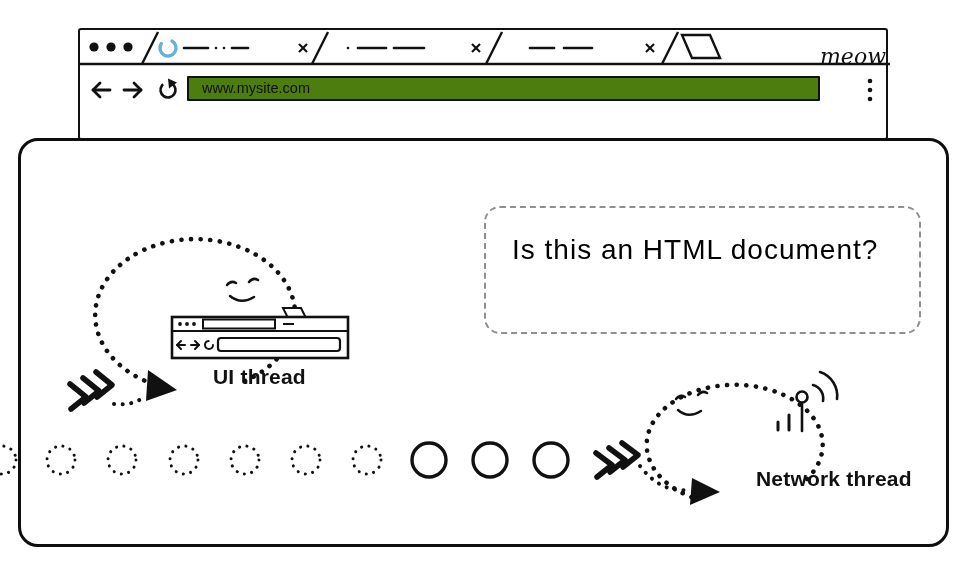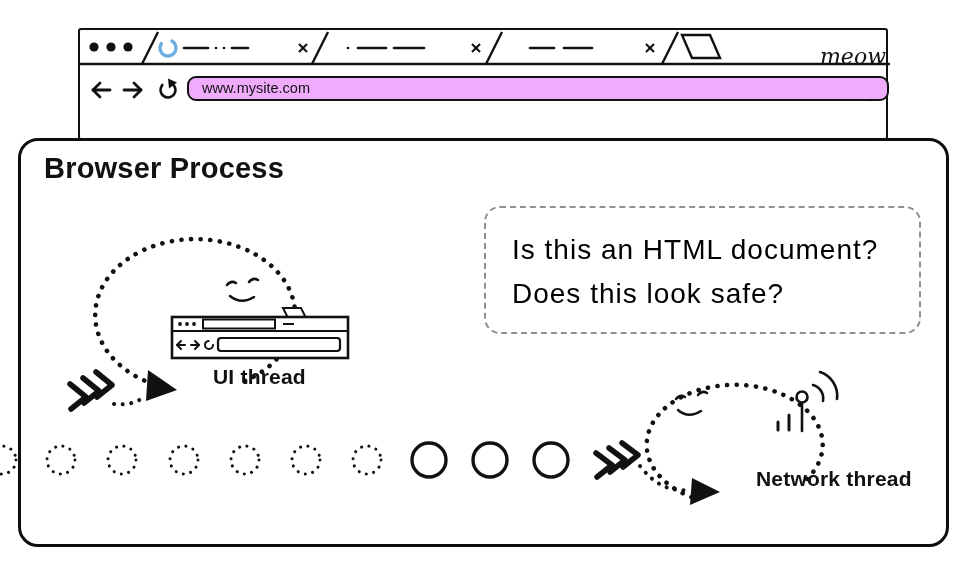--- a/index.html
+++ b/index.html
@@ -5,22 +5,22 @@
   * { margin:0; padding:0; box-sizing:border-box; }
   html,body { width:964px; height:562px; background:#fff; overflow:hidden;
               font-family:"Liberation Sans", sans-serif; color:#111; }
   .stage { position:relative; width:964px; height:562px; background:#fff; }
 
   
   .browser-window { position:absolute; left:78px; top:28px; width:810px; height:112px;
                     border:2.5px solid #111; border-radius:3px; background:#fff; z-index:1; }
   .chrome-svg { position:absolute; left:0; top:0; }
   .tab-hit { position:absolute; height:32px; top:2px; }
-  .url-bar { position:absolute; left:107px; top:46px; width:702px; height:25px;
-             border:2.4px solid #111; border-radius:9px; background:#f0abfc; }
+  .url-bar { position:absolute; left:107px; top:46px; width:633px; height:25px;
+             border:2.4px solid #111; border-radius:1px; background:#4d7c0f; }
   .url-text { display:block; padding-left:13px; font-size:14.5px; line-height:21px; color:#111; }
   .brand { position:absolute; left:740px; top:2px; font-family:"DejaVu Serif", serif;
            font-style:italic; font-size:22px; color:#111;margin-top:12px; }
 
   
   .process-box { position:absolute; left:18px; top:138px; width:931px; height:409px;
                  border:3px solid #0e0e0e; border-radius:20px; background:#fff; z-index:2; }
   .process-title { position:absolute; left:44px; top:152px; font-size:29px; font-weight:700;
                    letter-spacing:.2px; z-index:4; }
   .bubble { position:absolute; left:484px; top:206px; width:437px; height:128px;
@@ -116,25 +116,23 @@
     <div class="tab-hit" style="left:414px; width:168px;"></div>
 
     <div class="url-bar">
       <span class="url-text">www.mysite.com</span>
     </div>
     <div class="brand">meow</div>
   </div>
 
   <div class="process-box"></div>
 
-  <div class="process-title">Browser Process</div>
 
   <div class="bubble">
     <div>Is this an HTML document?</div>
-    <div>Does this look safe?</div>
   </div>
 
   <div class="thread-label ui-thread-label">UI thread</div>
   <div class="thread-label network-thread-label">Network thread</div>
 
   <svg class="art" width="964" height="562" viewBox="0 0 964 562">
 
     <path d="M 245,381 A 100,76 0 1 0 153,384" class="dotloop"></path>
     <polygon points="148,370 177,390 146,401" fill="#111"></polygon>
 

